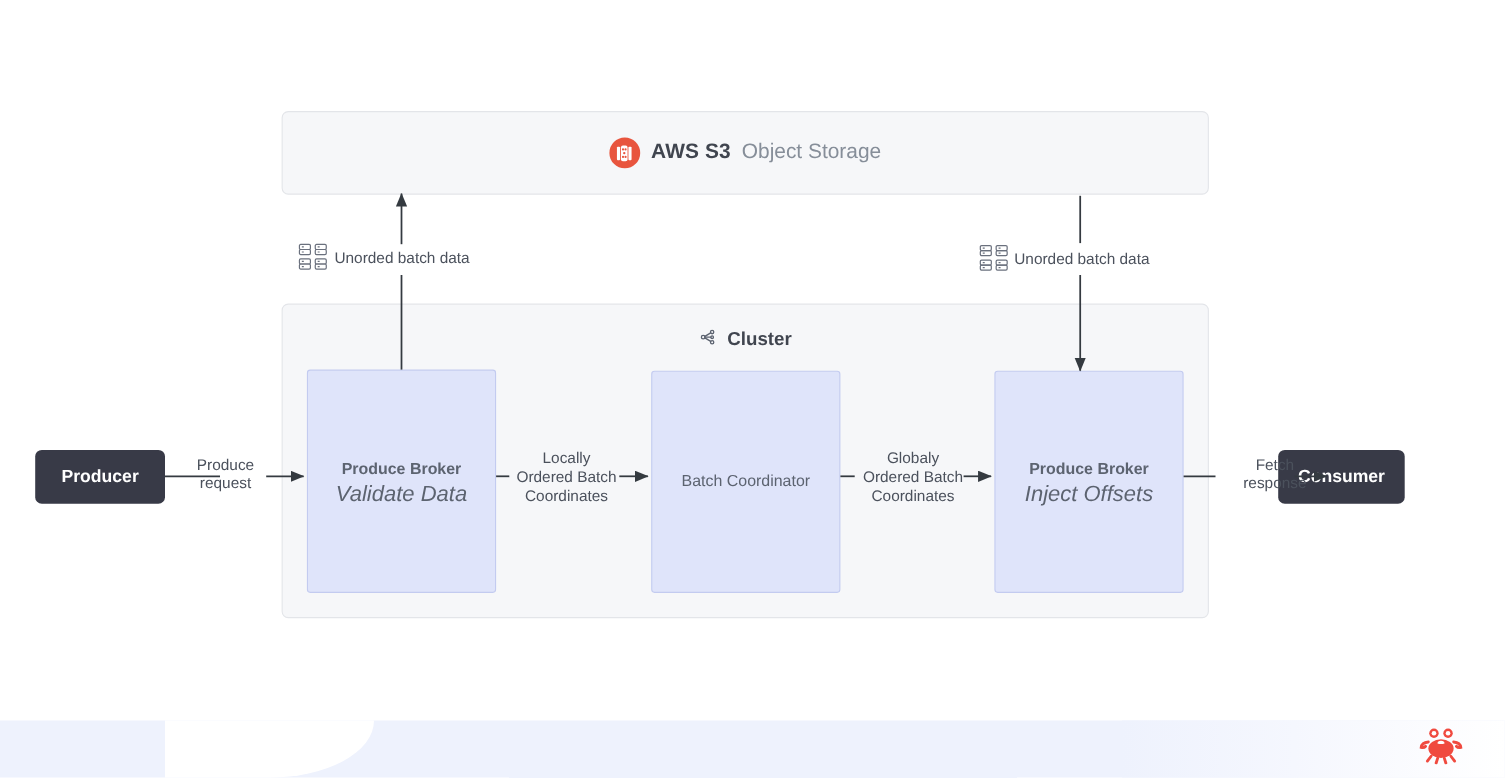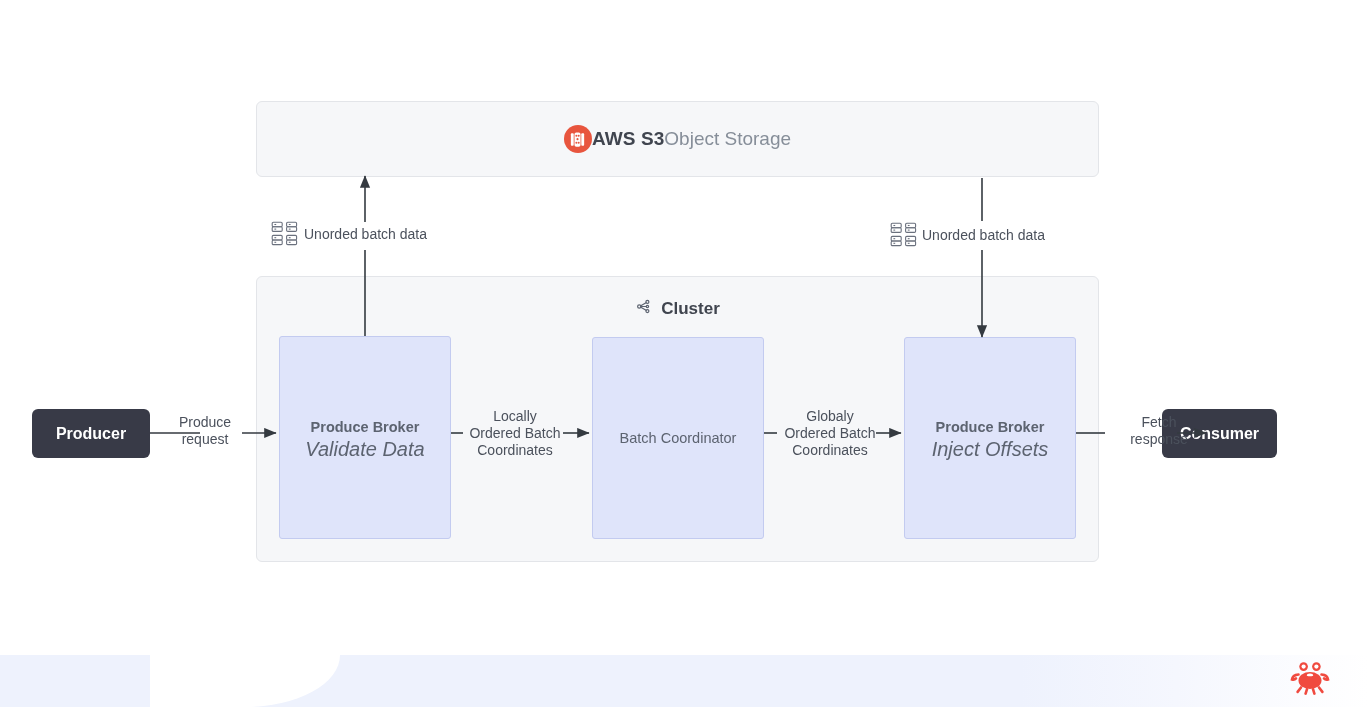--- a/index.html
+++ b/index.html
@@ -58,20 +58,21 @@
   }
   #s3-title-row {
     position: absolute;
     left: 0;
     top: 0;
     width: 100%;
     height: 100%;
     display: flex;
     align-items: center;
     justify-content: center;
+    gap: 10px;
   }
   .s3-logo {
     width: 28px;
     height: 28px;
     border-radius: 50%;
     background: #e8553e;
     display: flex;
     align-items: center;
     justify-content: center;
     flex: 0 0 auto;

